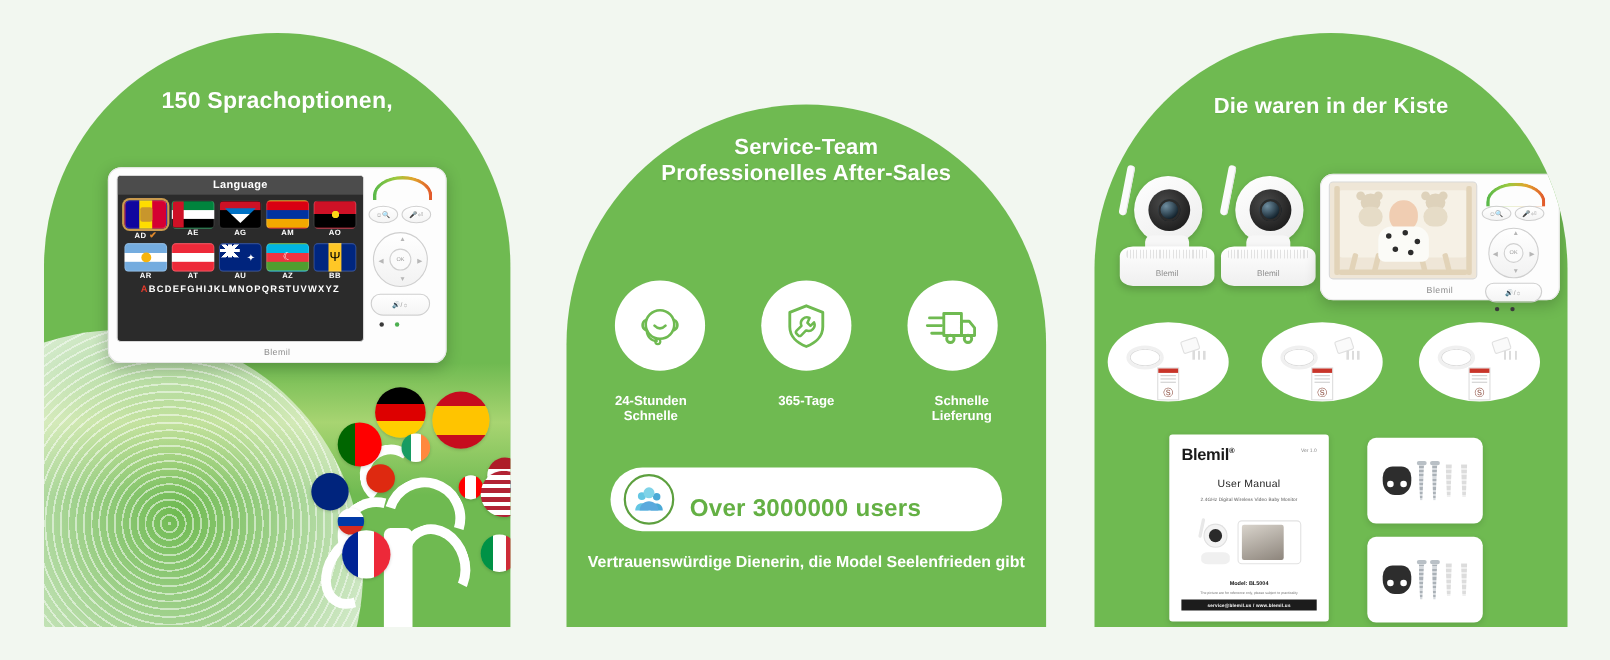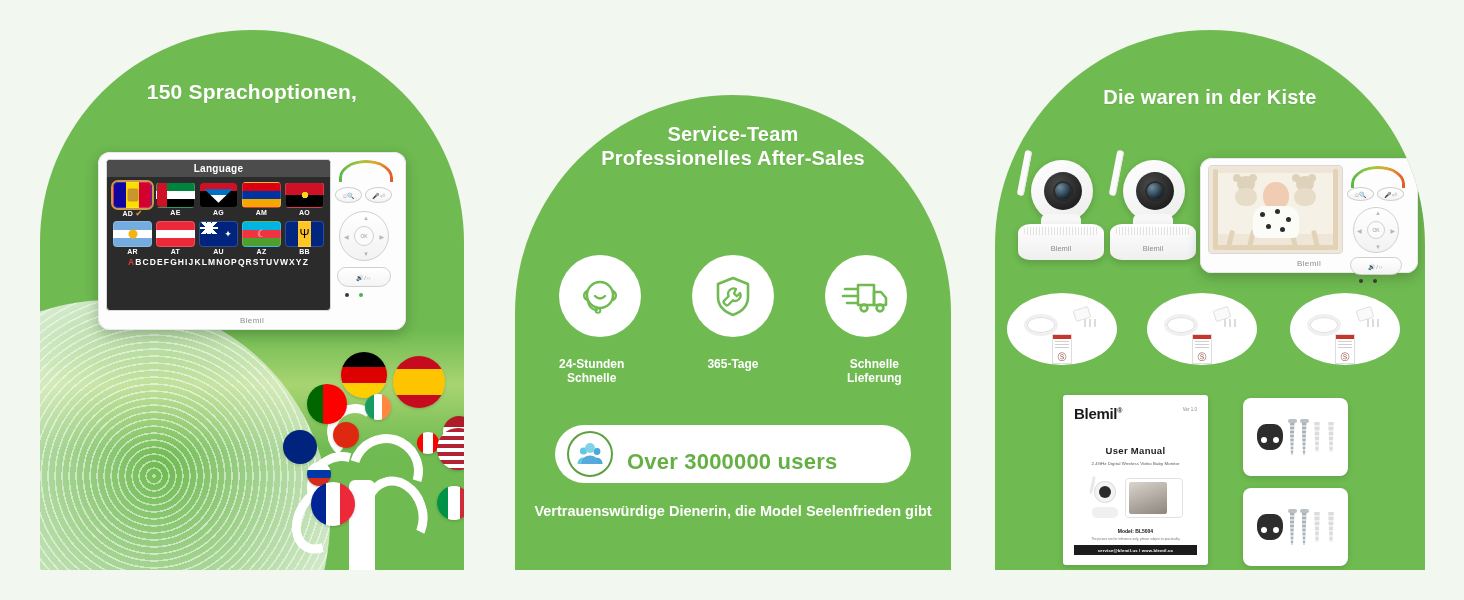--- a/index.html
+++ b/index.html
@@ -287,21 +287,21 @@
   .adapter .tag .tsym { margin-top: 3px; text-align: center; font-size: 9px; color: #8a4a3c; }
 
   .manual {
     position: absolute; background: #ffffff; border-radius: 3px;
     box-shadow: 0 2px 6px rgba(0,0,0,.14);
     padding: 10px 11px; display: flex; flex-direction: column;
   }
   .man-brand { font-size: 15px; font-weight: bold; color: #1a1a1a; letter-spacing: -.3px; }
   .man-brand sup { font-size: 7px; }
   .man-ver { position: absolute; right: 11px; top: 12px; font-size: 4.5px; color: #888; }
-  .man-title { text-align: center; font-size: 9.5px; color: #222; margin-top: 23px; letter-spacing: .3px; font-weight: bold; }
+  .man-title { text-align: center; font-size: 9.5px; color: #222; margin-top: 13px; letter-spacing: .3px; }
   .man-sub { text-align: center; font-size: 4.3px; color: #555; margin-top: 5px; letter-spacing: .1px; }
   .man-img { flex: 1; display: flex; align-items: center; justify-content: center; gap: 4px; margin-top: 4px; }
   .man-cam { width: 32px; height: 44px; position: relative; }
   .man-mon {
     width: 58px; height: 40px; background: #fff; border: 1.5px solid #e2e2e2;
     border-radius: 4px; display: flex; padding: 3px;
   }
   .man-mon .ms { flex: 1; background: linear-gradient(160deg,#d9d4cc,#8d857c); border-radius: 2px; }
   .man-mon .mc { width: 12px; }
   .man-model { text-align: center; font-size: 5px; color: #111; margin-top: 2px; font-weight: bold; }

